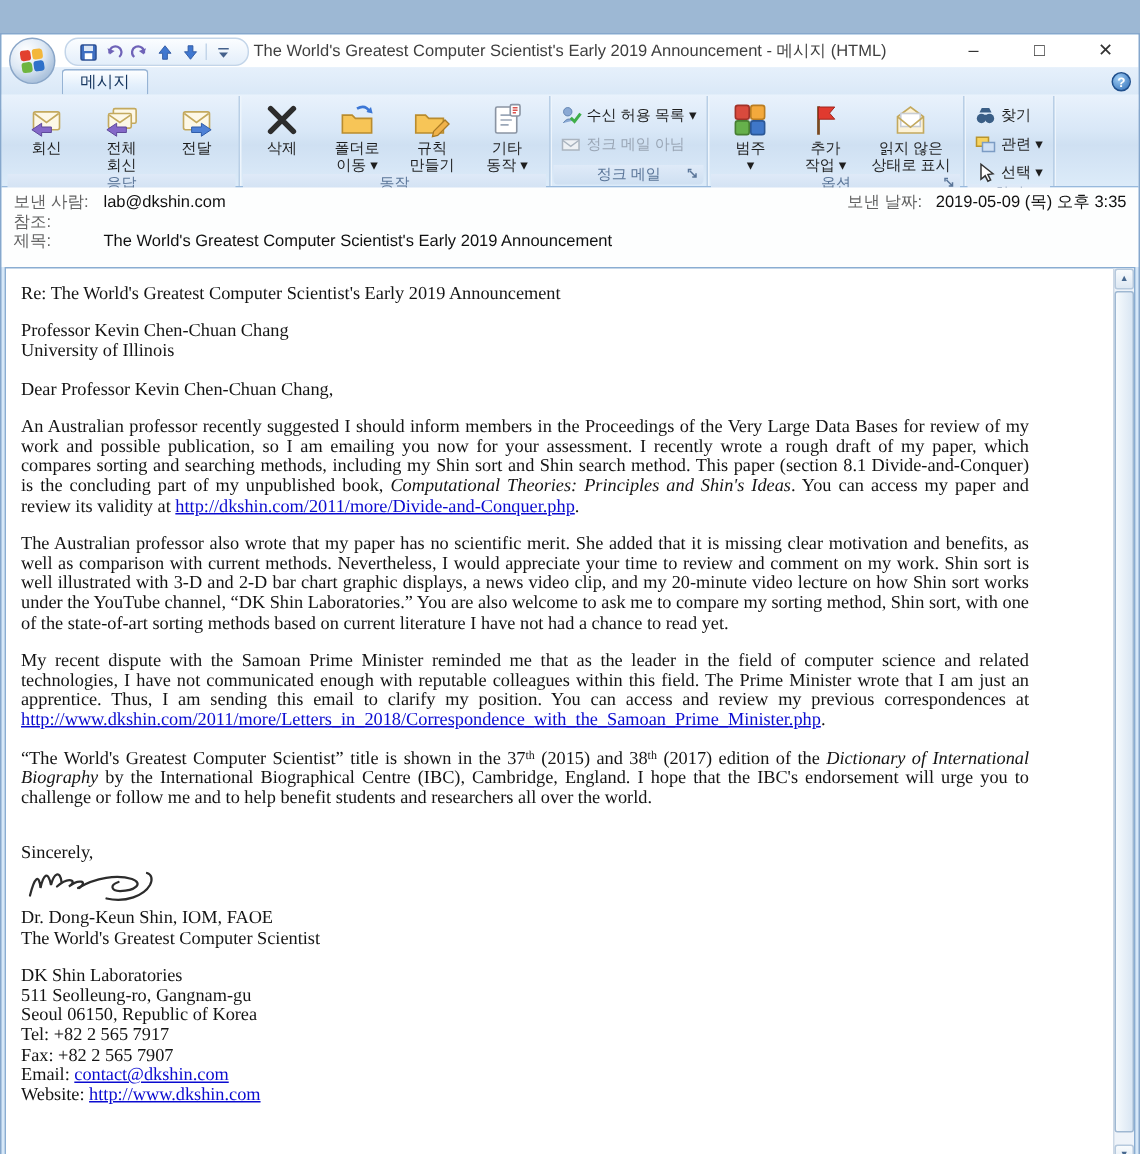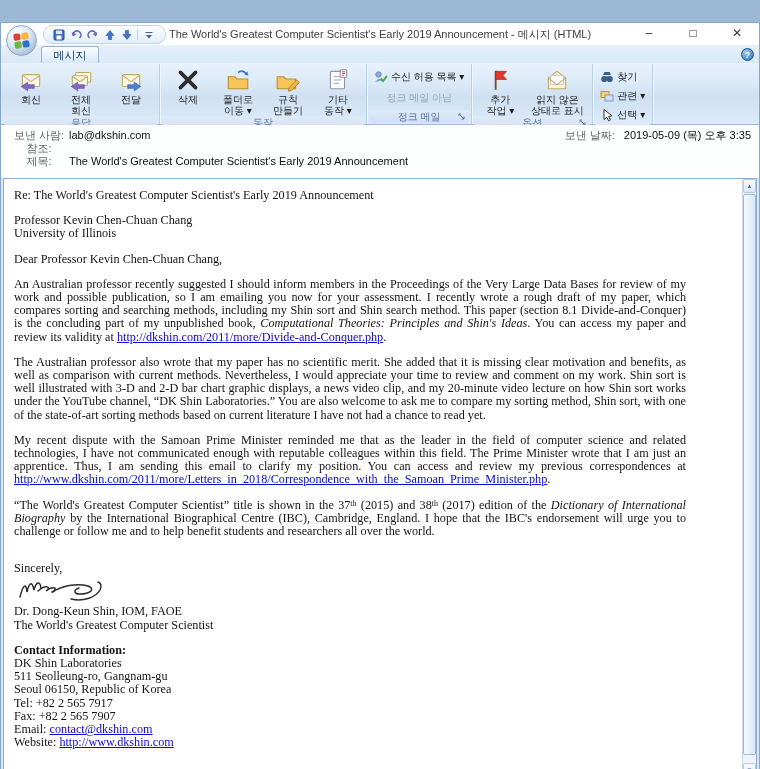--- a/index.html
+++ b/index.html
@@ -41,27 +41,27 @@
   .rfoot{height:13px;margin:0 1px 1px;position:relative;text-align:center;font-size:10px;color:#5a7598;
        background:linear-gradient(#dde9f7,#cervelle 0) ;background:linear-gradient(#dfeaf8,#cfe0f2);border-radius:0 0 3px 3px;line-height:13px;}
   .launcher{position:absolute;right:2px;bottom:2px;width:9px;height:9px;}
   .rbtn{cursor:default;}
   .rbtn.large{width:48px;display:flex;flex-direction:column;align-items:center;text-align:center;
        font-size:10px;color:#1e1e1e;line-height:11px;white-space:pre-line;padding-top:1px;}
   .rbtn.large .ric{height:26px;display:flex;align-items:center;justify-content:center;margin-bottom:1px;}
   .rbtn.wide{width:62px;}
   .rbtn.small{display:flex;align-items:center;gap:3px;height:16px;font-size:10px;color:#1e1e1e;
        padding:0 3px;white-space:nowrap;text-align:right;}
-  .rbtn.disabled{color:#9aa6b5;flex-direction:column;}
+  .rbtn.disabled{color:#9aa6b5;}
   .smallcol{display:flex;flex-direction:column;justify-content:flex-start;gap:3px;padding-top:3px;}
 
   
   .hdr{position:absolute;left:0;top:102px;right:0;height:53px;background:#fdfefe;padding:4px 8px 0 8px;box-sizing:border-box;}
   .hrow{display:flex;height:13px;line-height:13px;font-size:11px;}
-  .hlabel{width:60px;color:#636363;text-align:center;}
+  .hlabel{width:60px;color:#636363;}
   .hvalue{color:#101010;}
   .sentdate{position:absolute;right:8px;top:4px;height:13px;line-height:13px;font-size:11px;}
   .sentdate .hlabel{display:inline;color:#636363;margin-right:6px;}
   .sentdate .hvalue{display:inline;}
 
   
   .bodywrap{position:absolute;left:2px;right:2px;top:155px;bottom:12px;background:#fff;border:1px solid #8aadd2;box-sizing:border-box;}
   .msg{position:absolute;left:0;top:0;right:14px;bottom:0;overflow:hidden;
        padding:10px 56px 0 10px;
        font-family:"Liberation Serif","DejaVu Serif",serif;font-size:12.2px;line-height:13.2px;color:#141414;}
@@ -262,20 +262,32 @@
             </svg>
         </span>
       </div>
     </div>
 
     <div class="rgroup">
       <div class="rbody">
         <div class="rbtn large">
           <span class="ric">
             <svg width="26" height="26" viewBox="0 0 24 24">
+                <rect x="3" y="3" width="8.5" height="8.5" rx="1.5" fill="#d94a3d" stroke="#a03228"></rect>
+                <rect x="12.5" y="3" width="8.5" height="8.5" rx="1.5" fill="#f3a93c" stroke="#b97d22"></rect>
+                <rect x="3" y="12.5" width="8.5" height="8.5" rx="1.5" fill="#66b04b" stroke="#477f33"></rect>
+                <rect x="12.5" y="12.5" width="8.5" height="8.5" rx="1.5" fill="#3f77c9" stroke="#2b5796"></rect>
+              </svg>
+          </span>
+          <span class="rlabel">범주
+▾</span>
+        </div>
+        <div class="rbtn large">
+          <span class="ric">
+            <svg width="26" height="26" viewBox="0 0 24 24">
                 <path d="M8 3.5 V21" stroke="#7a4a21" stroke-width="1.7"></path>
                 <path d="M8 4 h10 l-3.2 3.8 L18 11.5 H8 Z" fill="#e03a2f" stroke="#9c241c" stroke-width="0.6"></path>
               </svg>
           </span>
           <span class="rlabel">추가
 작업 ▾</span>
         </div>
         <div class="rbtn large wide">
           <span class="ric">
             <svg width="26" height="26" viewBox="0 0 24 24">
@@ -373,21 +385,20 @@
         <path d="M4 22 C7 10, 10 7, 11 17 C13 8, 16 5, 18 15 C20 7, 24 5, 25 13"></path>
         <path d="M22 16 C30 9, 36 12, 30 16 C36 11, 43 12, 37 17"></path>
         <path d="M36 17 C48 10, 62 8, 72 11 C80 14, 74 19, 64 19 C58 19, 57 15, 63 13"></path>
         <path d="M55 24 C68 27, 80 22, 84 15 C86 11, 85 8, 82 7"></path>
       </g>
     </svg>
   </div>
 <div class="line"><span>Dr. Dong-Keun Shin, IOM, FAOE</span></div>
         <div class="line"><span>The World's Greatest Computer Scientist</span></div>
         <div class="gap"></div>
-        <div class="line"><span class="b">Contact Information:</span></div>
         <div class="line"><span>DK Shin Laboratories</span></div>
         <div class="line"><span>511 Seolleung-ro, Gangnam-gu</span></div>
         <div class="line"><span>Seoul 06150, Republic of Korea</span></div>
         <div class="line"><span>Tel: +82 2 565 7917</span></div>
         <div class="line"><span>Fax: +82 2 565 7907</span></div>
         <div class="line"><span>Email: </span><a class="lnk" href="#">contact@dkshin.com</a></div>
         <div class="line"><span>Website: </span><a class="lnk" href="#">http://www.dkshin.com</a></div>
       </div>
     <div class="sbar">
       <div class="sb-btn sb-up">▲</div>

